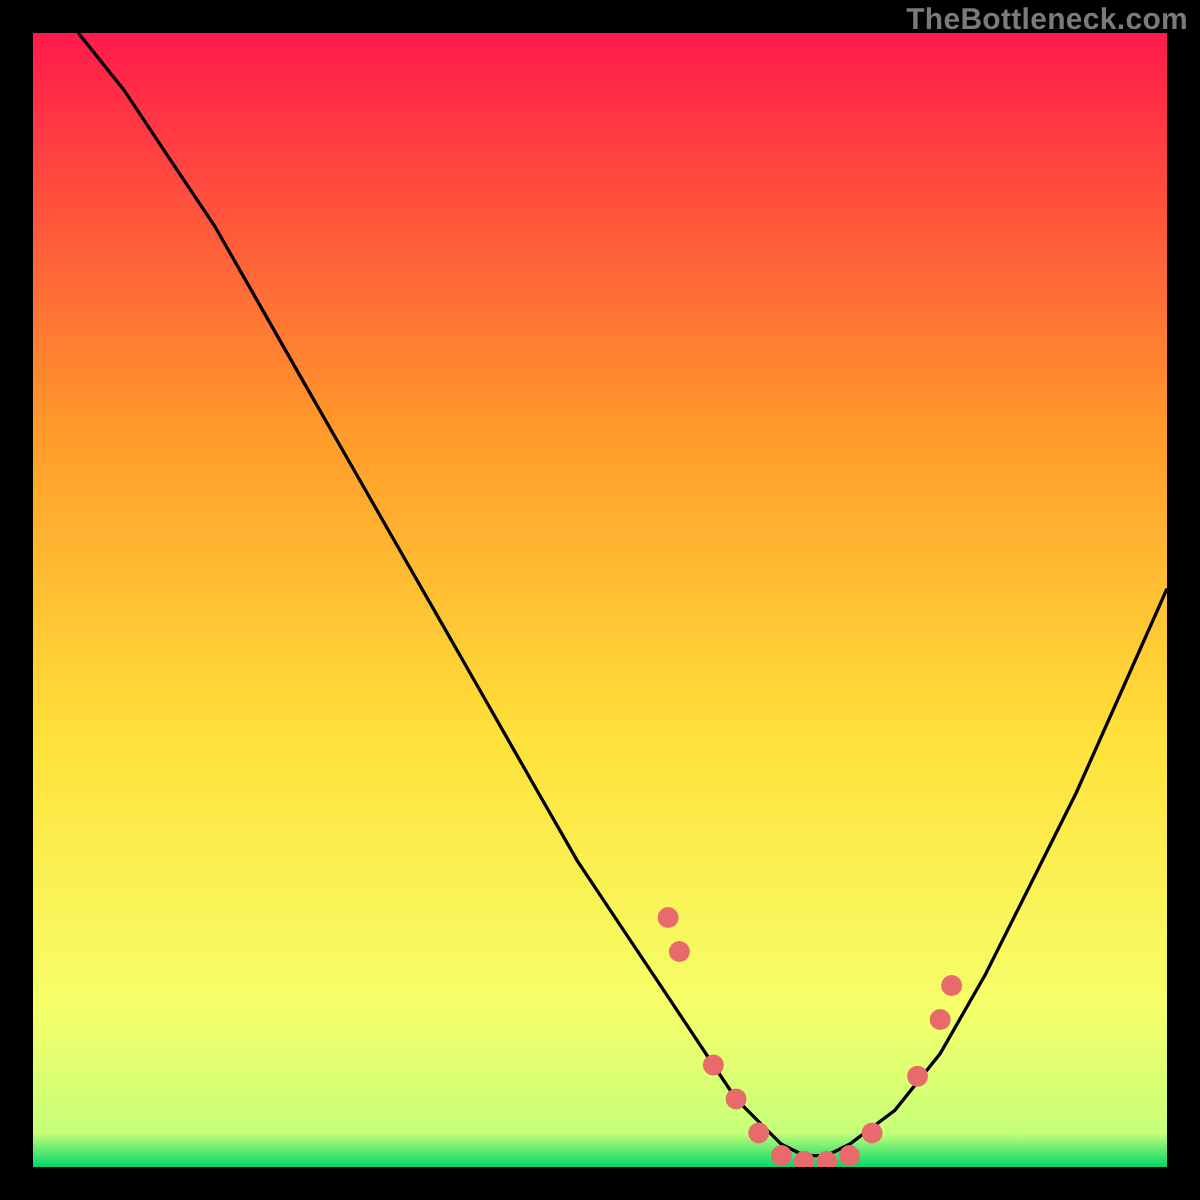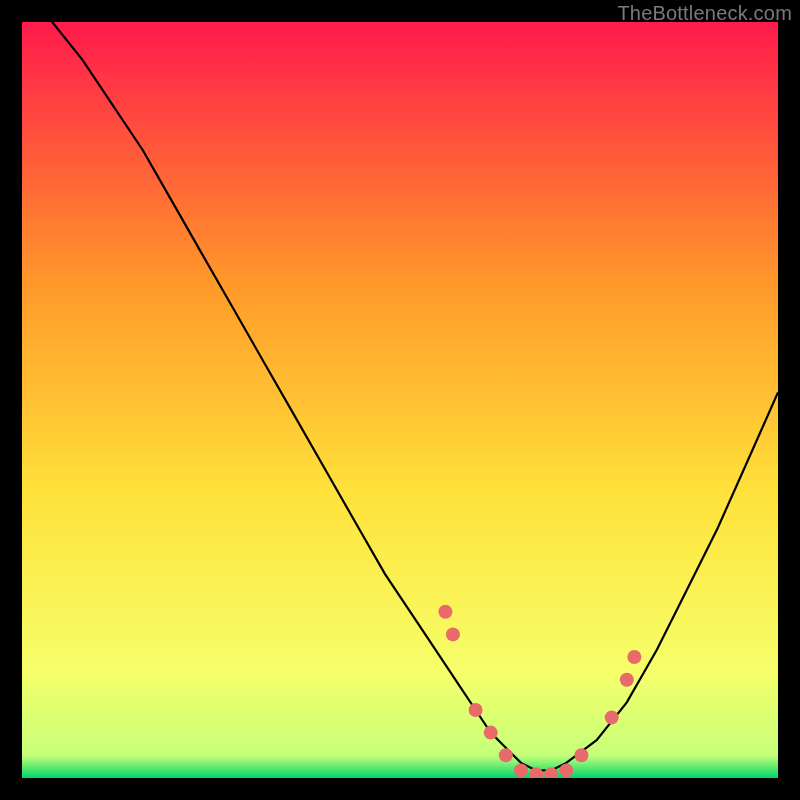--- a/index.html
+++ b/index.html
@@ -25,21 +25,21 @@
     top: 0;
     width: 756px;
     height: 756px;
   }
   .watermark {
     position: absolute;
     top: 2px;
     right: 8px;
     color: #7a7a7a;
     font-size: 20px;
-    font-weight: 400;
+    font-weight: 700;
     letter-spacing: 0.2px;
     z-index: 10;
   }
   svg { display:block; }
 </style>
 </head>
 <body>
 
 <div class="watermark">TheBottleneck.com</div>
 

